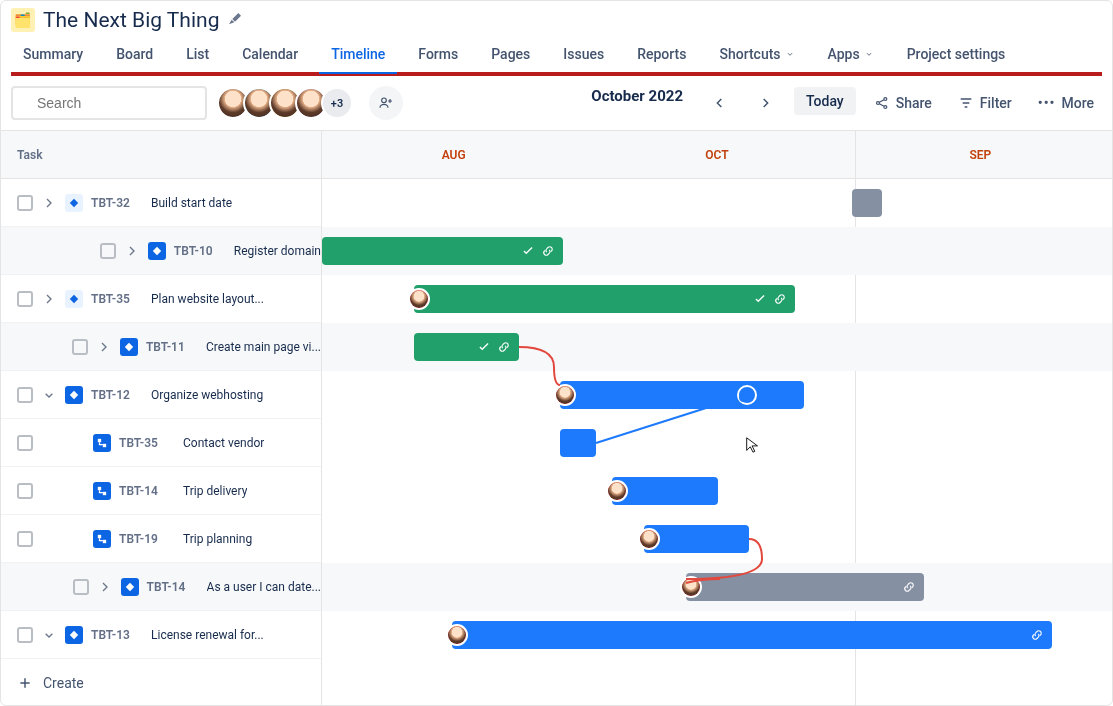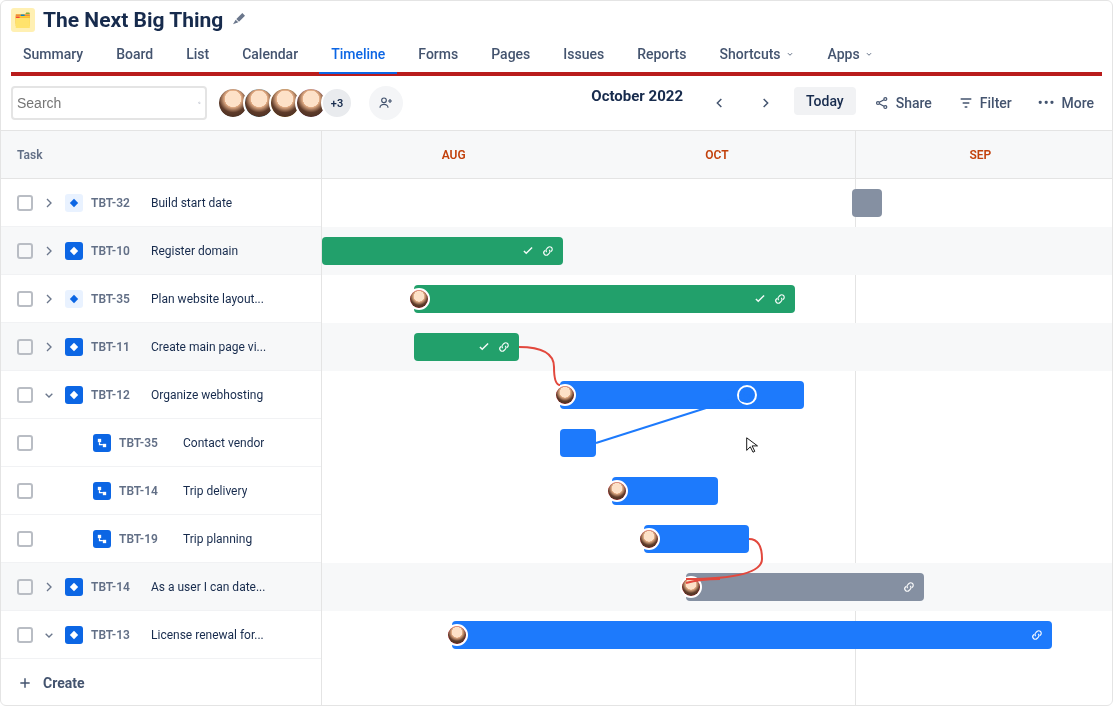--- a/index.html
+++ b/index.html
@@ -3,32 +3,32 @@
 <meta charset="utf-8">
 <style>
 * { box-sizing: border-box; margin: 0; padding: 0; }
 body { font-family: -apple-system, BlinkMacSystemFont, "Segoe UI", Roboto, Helvetica, Arial, sans-serif; background: #fff; color: #172B4D; font-size: 14px; }
 .root { width: 1113px; height: 706px; border: 1px solid #e4e4e4; border-radius: 6px; overflow: hidden; position: relative; display:flex; flex-direction:column; }
 
 
 .hdr { padding: 7px 10px 0 10px; }
 .title-row { display: flex; align-items: center; gap: 8px; }
 .proj-icon { width: 24px; height: 24px; background: #FFF0B3; border-radius: 3px; display:flex; align-items:center; justify-content:center; font-size:14px; }
-.title { font-size: 21px; font-weight: 700; color: #172B4D; }
+.title { font-size: 21px; font-weight: 400; color: #172B4D; }
 .paint { width: 18px; height:18px; color:#6B778C; }
 
 
 .tabs { display:flex; gap: 9px; margin-top: 6px; border-bottom: 4px solid #b91c1c; }
 .tab { padding: 8px 12px 10px 12px; color: #44546F; font-size: 14px; font-weight: 500; cursor: pointer; display:flex; align-items:center; gap:4px; border-bottom: 2px solid transparent; margin-bottom:-2px;}
 .tab.active { color: #0C66E4; border-bottom-color: #0C66E4; }
 .chev { width:10px; height:10px; }
 
 
 .toolbar { display:flex; align-items:center; padding: 10px 10px; gap:10px; border-bottom: 1px solid #e4e4e4; }
-.search { width: 196px; height: 34px; border: 2px solid #e4e4e4; border-radius: 4px; display:flex; align-items:center; padding: 0 4px; color:#6B778C; }
+.search { width: 196px; height: 34px; border: 2px solid #e4e4e4; border-radius: 4px; display:flex; align-items:center; padding: 0 24px; color:#6B778C; }
 .search input { border:none; outline:none; flex:1; font-size:14px; color:#172B4D; background:transparent; }
 .avatars { display:flex; align-items:center; }
 .av { width:32px; height:32px; border-radius:50%; border:2px solid #fff; margin-left:-6px; background:#ccc; display:flex; align-items:center; justify-content:center; font-size:11px; font-weight:600; color:#172B4D; overflow:hidden; }
 .av.first{margin-left:0;}
 .av.more { background:#e9ebee; }
 .addp { width:34px; height:34px; border-radius:50%; background:#f4f5f7; display:flex; align-items:center; justify-content:center; margin-left:6px; color:#44546F; cursor:pointer;}
 .spacer { flex:1; }
 .month-nav { display:flex; align-items:flex-start; gap: 13px; }
 .month-lbl { font-weight:700; font-size:15px; margin-right:8px; }
 .nav-btn { width:32px; height:32px; display:flex; align-items:center; justify-content:center; border-radius:4px; cursor:pointer; color:#44546F;}
@@ -38,34 +38,34 @@
 
 
 .grid { flex:1; display:flex; position:relative; }
 .left { width: 321px; border-right: 1px solid #e4e4e4; display:flex; flex-direction:column; }
 .right { flex:1; position:relative; overflow:hidden; }
 .left .col-head { height:48px; display:flex; align-items:center; padding-left:16px; background:#f7f8f9; font-size:12px; font-weight:600; color:#626F86; border-bottom:1px solid #e4e4e4;}
 .right .col-heads { height:48px; display:flex; background:#f7f8f9; border-bottom:1px solid #e4e4e4;}
 .right .col-heads > div { flex:1; text-align:center; line-height:48px; font-size:12px; font-weight:600; color:#c2410c;}
 
 .row { height:48px; display:flex; align-items:center; border-bottom:1px solid #F1F2F4; padding-left:16px; gap:8px; }
-.row.alt { background:#f7f8f9; }
+.row.alt { background:#f7f8f9;justify-content:flex-end; }
 .cbox { width:16px; height:16px; border:2px solid #b9bdc4; border-radius:3px; flex-shrink:0; cursor:pointer; }
 .exp { width:16px; height:16px; display:flex; align-items:center; justify-content:center; color:#6B778C; cursor:pointer; flex-shrink:0;}
 .exp.hidden{visibility:hidden;}
 .issue-ic { width:18px; height:18px; border-radius:3px; display:flex; align-items:center; justify-content:center; flex-shrink:0;}
 .issue-ic.epic { background:#0C66E4; }
 .issue-ic.epic-o { background:#E9F2FF; }
 .issue-ic.sub { background:#0C66E4; }
 .key { font-size:12px; font-weight:600; color:#626F86; width:52px; }
 .summ { font-size:12px; color:#172B4D; white-space:nowrap; overflow:hidden; text-overflow:ellipsis; max-width:150px;}
 .row.child .issue-ic { margin-left: 28px; }
 .row.child .key { width: 56px; }
 
-.create-row { height:48px; display:flex; align-items:center; padding-left:16px; gap:10px; color:#44546F; font-weight:700; cursor:pointer;}
+.create-row { height:48px; display:flex; align-items:center; padding-left:16px; gap:10px; color:#44546F; font-weight:400; cursor:pointer;}
 
 
 .vlines { position:absolute; top:0; bottom:0; left:0; right:0; }
 .vline { position:absolute; top:0; bottom:0; width:1px; background:#e4e4e4; }
 .vline.l2 { left:533px; }
 
 .rrow { position:absolute; left:0; right:0; height:48px; }
 .rrow.alt { background:#f7f8f9; }
 
 .bar { position:absolute; height:28px; border-radius:4px; top:10px; display:flex; align-items:center; padding: 0 8px; gap:6px; }
@@ -111,20 +111,21 @@
         <div class="tab">Forms</div>
         <div class="tab">Pages</div>
         <div class="tab">Issues</div>
         <div class="tab">Reports</div>
         <div class="tab">Shortcuts <svg class="chev" viewBox="0 0 24 24">
             <path d="M7 10l5 5 5-5" fill="none" stroke="currentColor" stroke-width="2"></path>
           </svg></div>
         <div class="tab">Apps <svg class="chev" viewBox="0 0 24 24">
             <path d="M7 10l5 5 5-5" fill="none" stroke="currentColor" stroke-width="2"></path>
           </svg></div>
+        <div class="tab">Project settings</div>
       </div>
   </div>
 
   <div class="toolbar">
     <div class="search">
       <input placeholder="Search" style="">
       <svg class="icon" viewBox="0 0 24 24">
           <circle cx="10" cy="10" r="6" fill="none" stroke="#6B778C" stroke-width="2"></circle>
           <path d="M15 15l5 5" stroke="#6B778C" stroke-width="2"></path>
         </svg>

